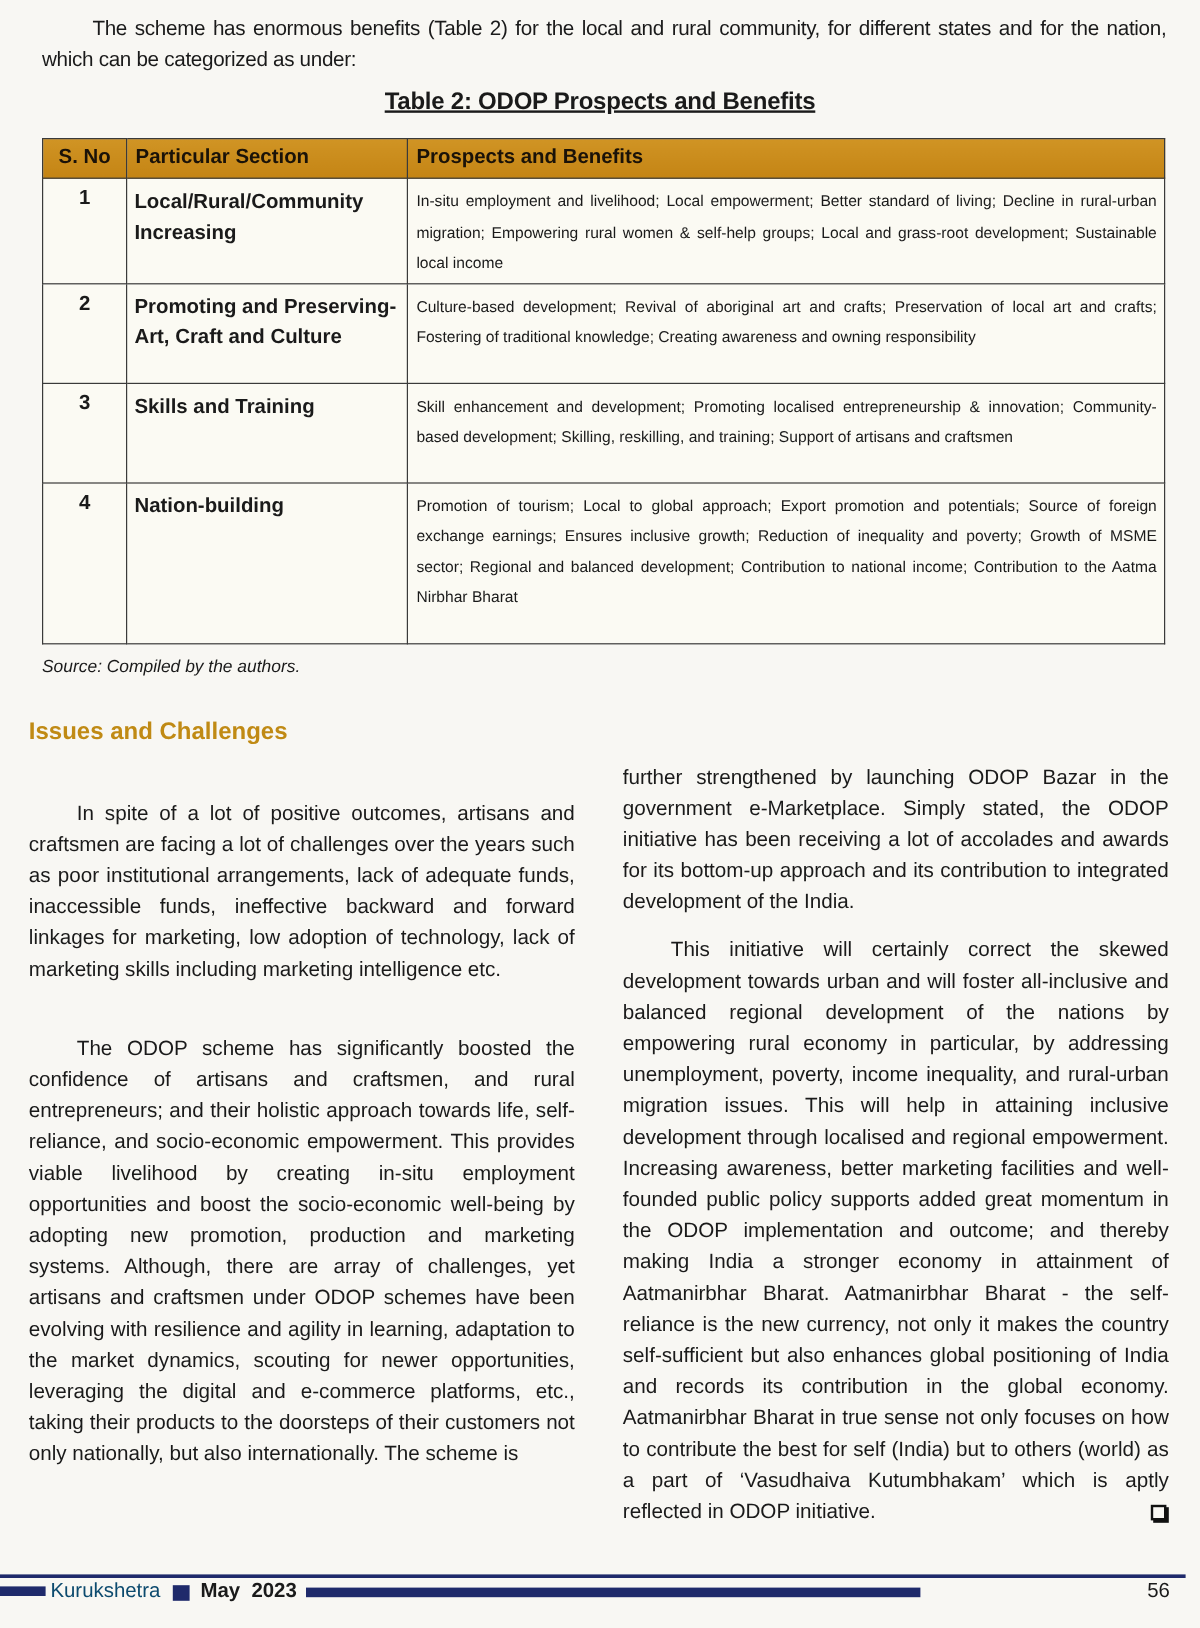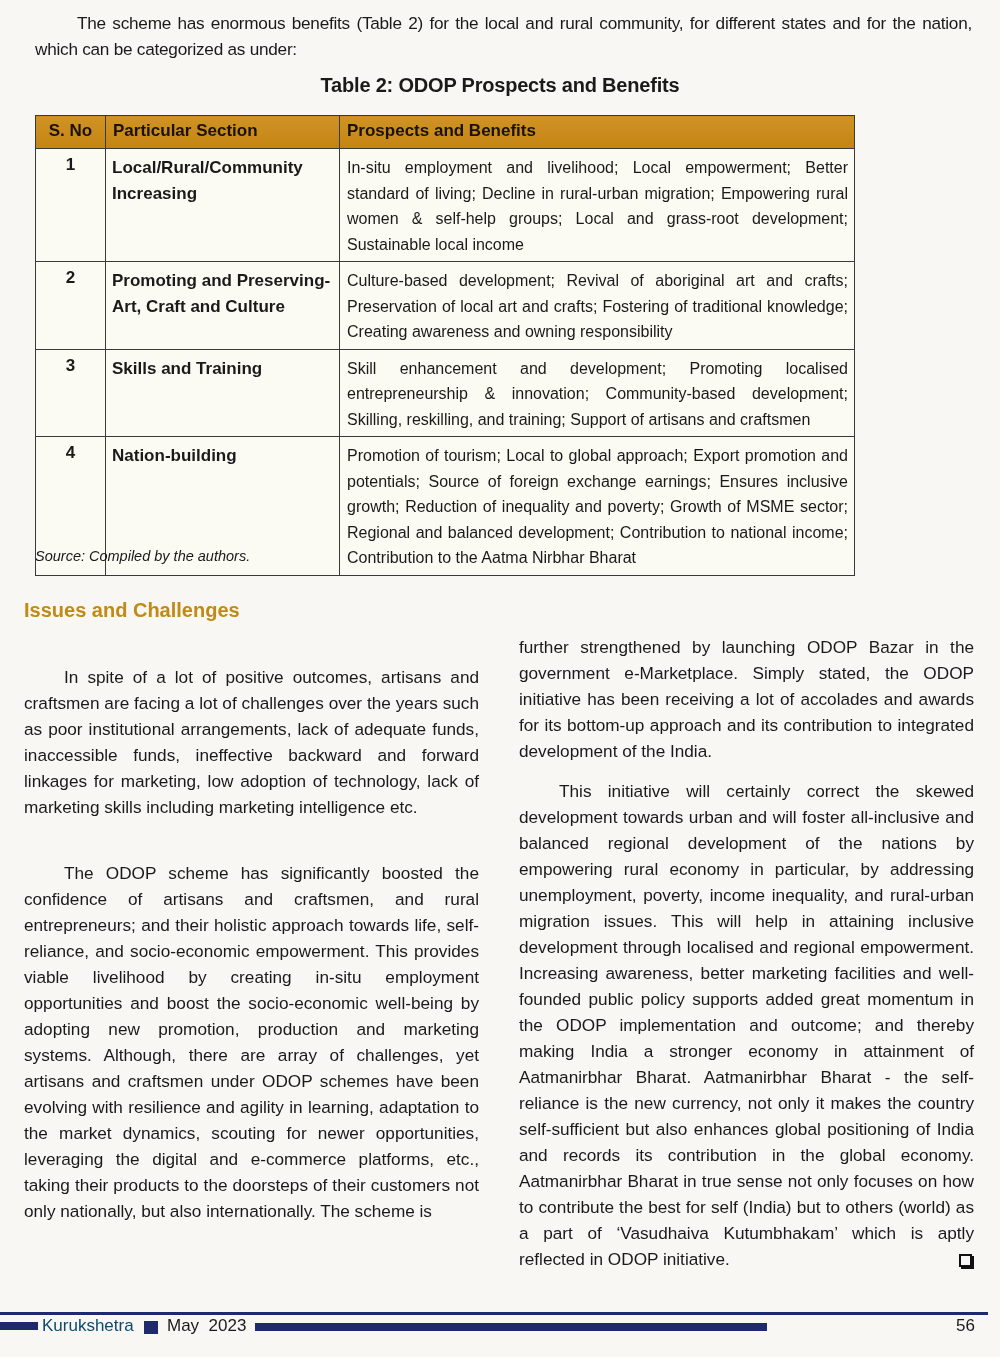--- a/index.html
+++ b/index.html
@@ -18,24 +18,25 @@
       text-align: justify;
       text-indent: 42px;
       letter-spacing: -0.25px;
     }
     .table-title {
       position: absolute;
       left: 0; width: 1000px; top: 74px;
       text-align: center;
       font-size: 20px; font-weight: bold;
       letter-spacing: -0.2px;
+      text-decoration: underline;
     }
     table.odop {
       position: absolute;
-      left: 35px; top: 115px; width: 820px;
+      left: 35px; top: 115px; width: 936px;
       border-collapse: collapse;
       background: #fbfaf3;
       font-size: 17px;
     }
     table.odop th, table.odop td {
       border: 1.5px solid #3a3a3a;
       vertical-align: top;
     }
     table.odop th {
       background: #c98a1a;
@@ -55,21 +56,21 @@
     }
     table.odop td.sec {
       font-weight: bold; padding: 6px 6px 4px 6px;
       line-height: 25.5px;
       font-size: 17px;
     }
     table.odop td.ben {
       padding: 6px 6px 4px 7px;
       line-height: 25.5px;
       text-align: justify;
-      font-size: 16px;
+      font-size: 13px;
     }
     .source {
       position: absolute;
       left: 35px; top: 548px;
       font-size: 14.5px; font-style: italic; text-align: right;
     }
     .col {
       position: absolute;
       width: 455px;
       font-size: 17.2px; line-height: 26px;
@@ -107,21 +108,21 @@
     .footer .mag {
       position: absolute; left: 42px; top: 8px;
       font-size: 17px; color: #0c4a6e;
     }
     .footer .sq {
       position: absolute; left: 144px; top: 13px; width: 14px; height: 13px;
       background: #1f2a6b;
     }
     .footer .date {
       position: absolute; left: 167px; top: 8px;
-      font-size: 17px; color: #1a1a1a;
+      font-size: 17px; color: #1a1a1a; font-weight: bold;
     }
     .footer .bar-right {
       position: absolute; left: 255px; top: 15px; width: 512px; height: 8px;
       background: #1f2a6b;
     }
     .footer .pageno {
       position: absolute; left: 956px; top: 8px;
       font-size: 17px; color: #1a1a1a;
     }
   </style>

